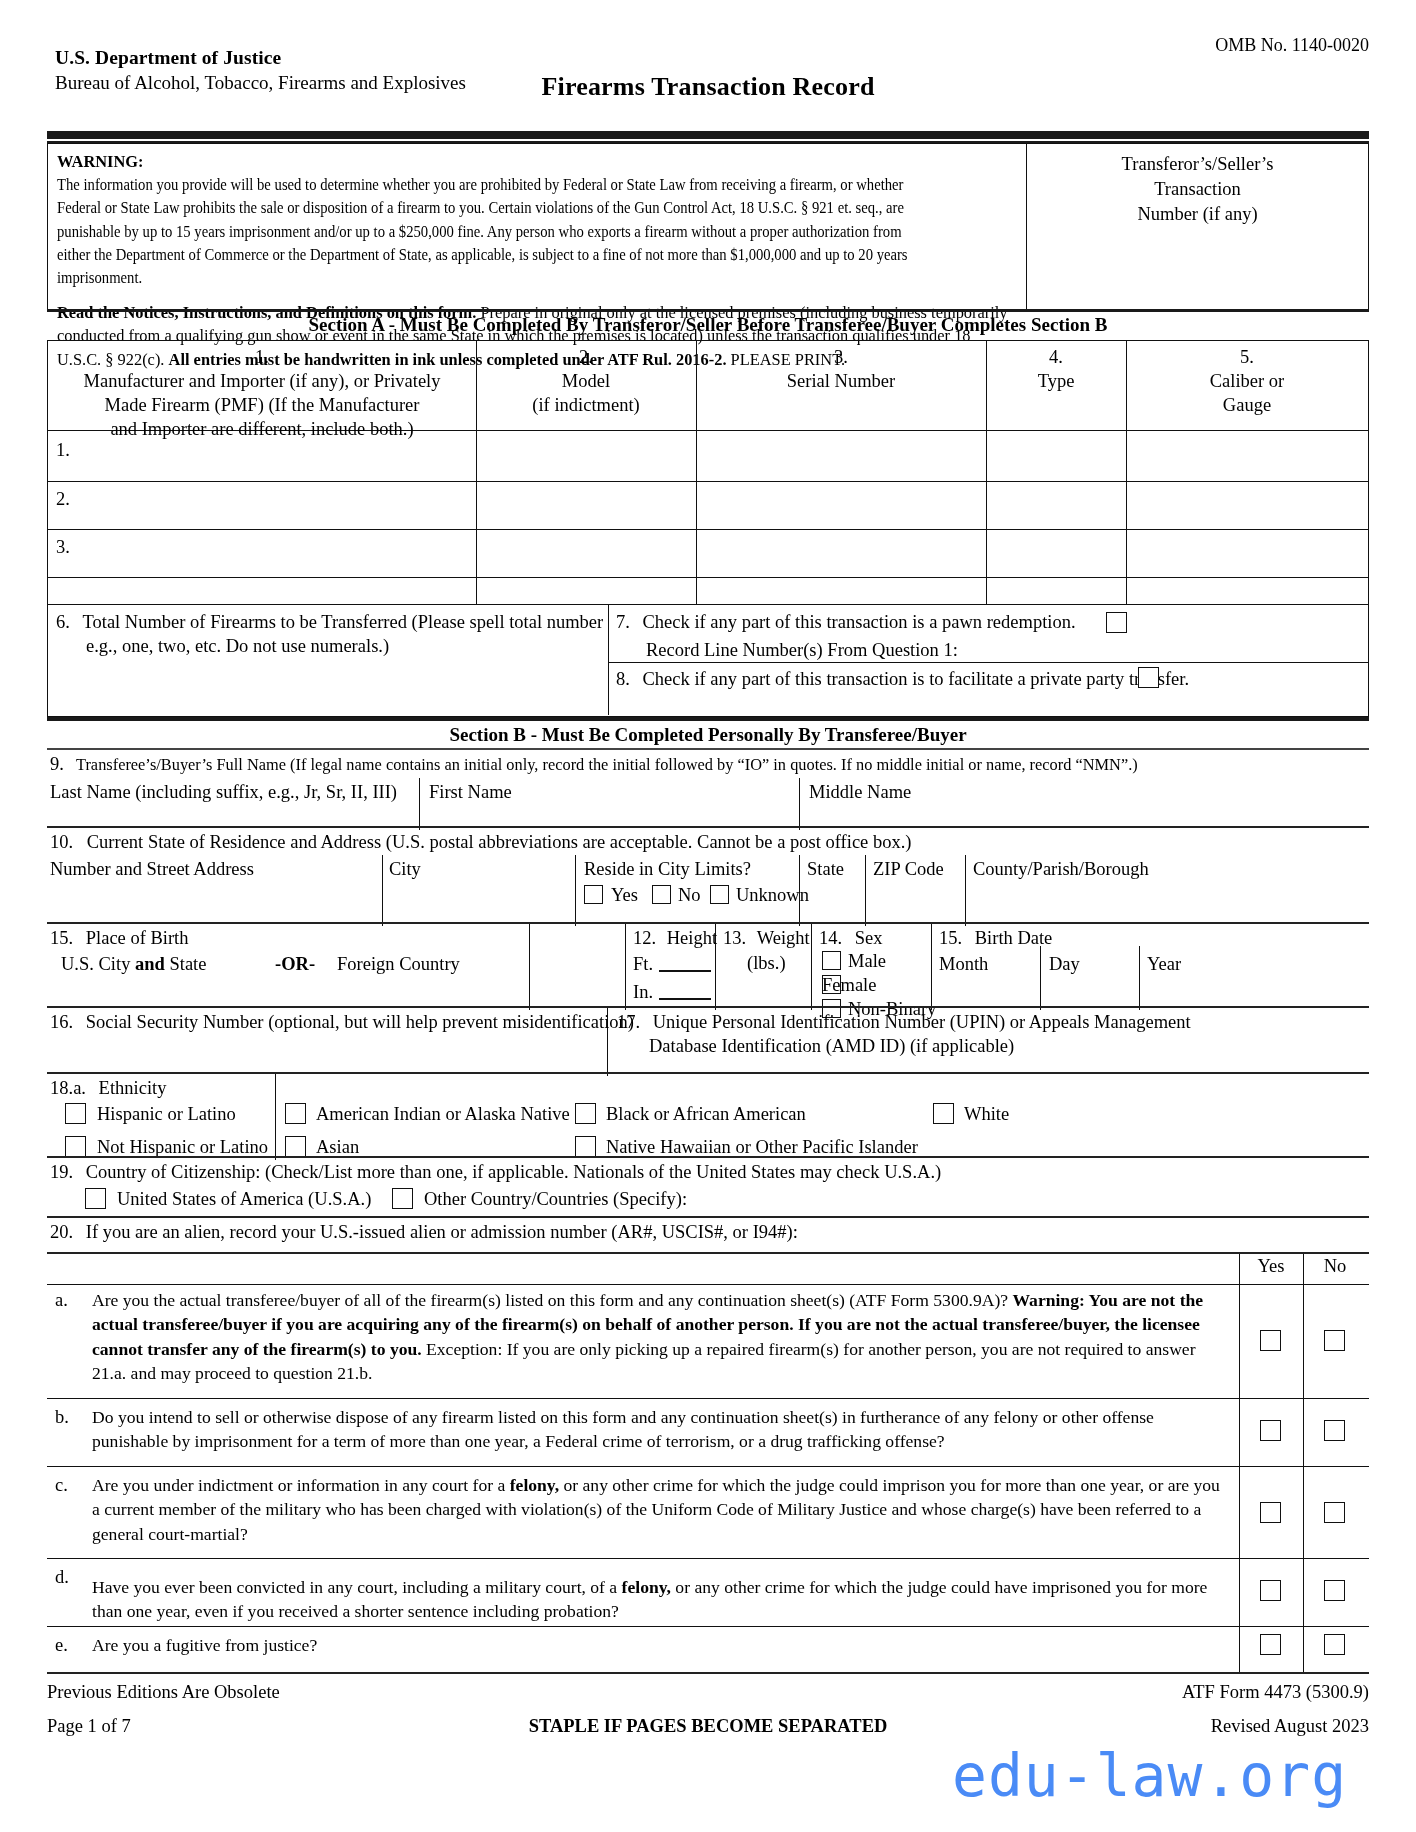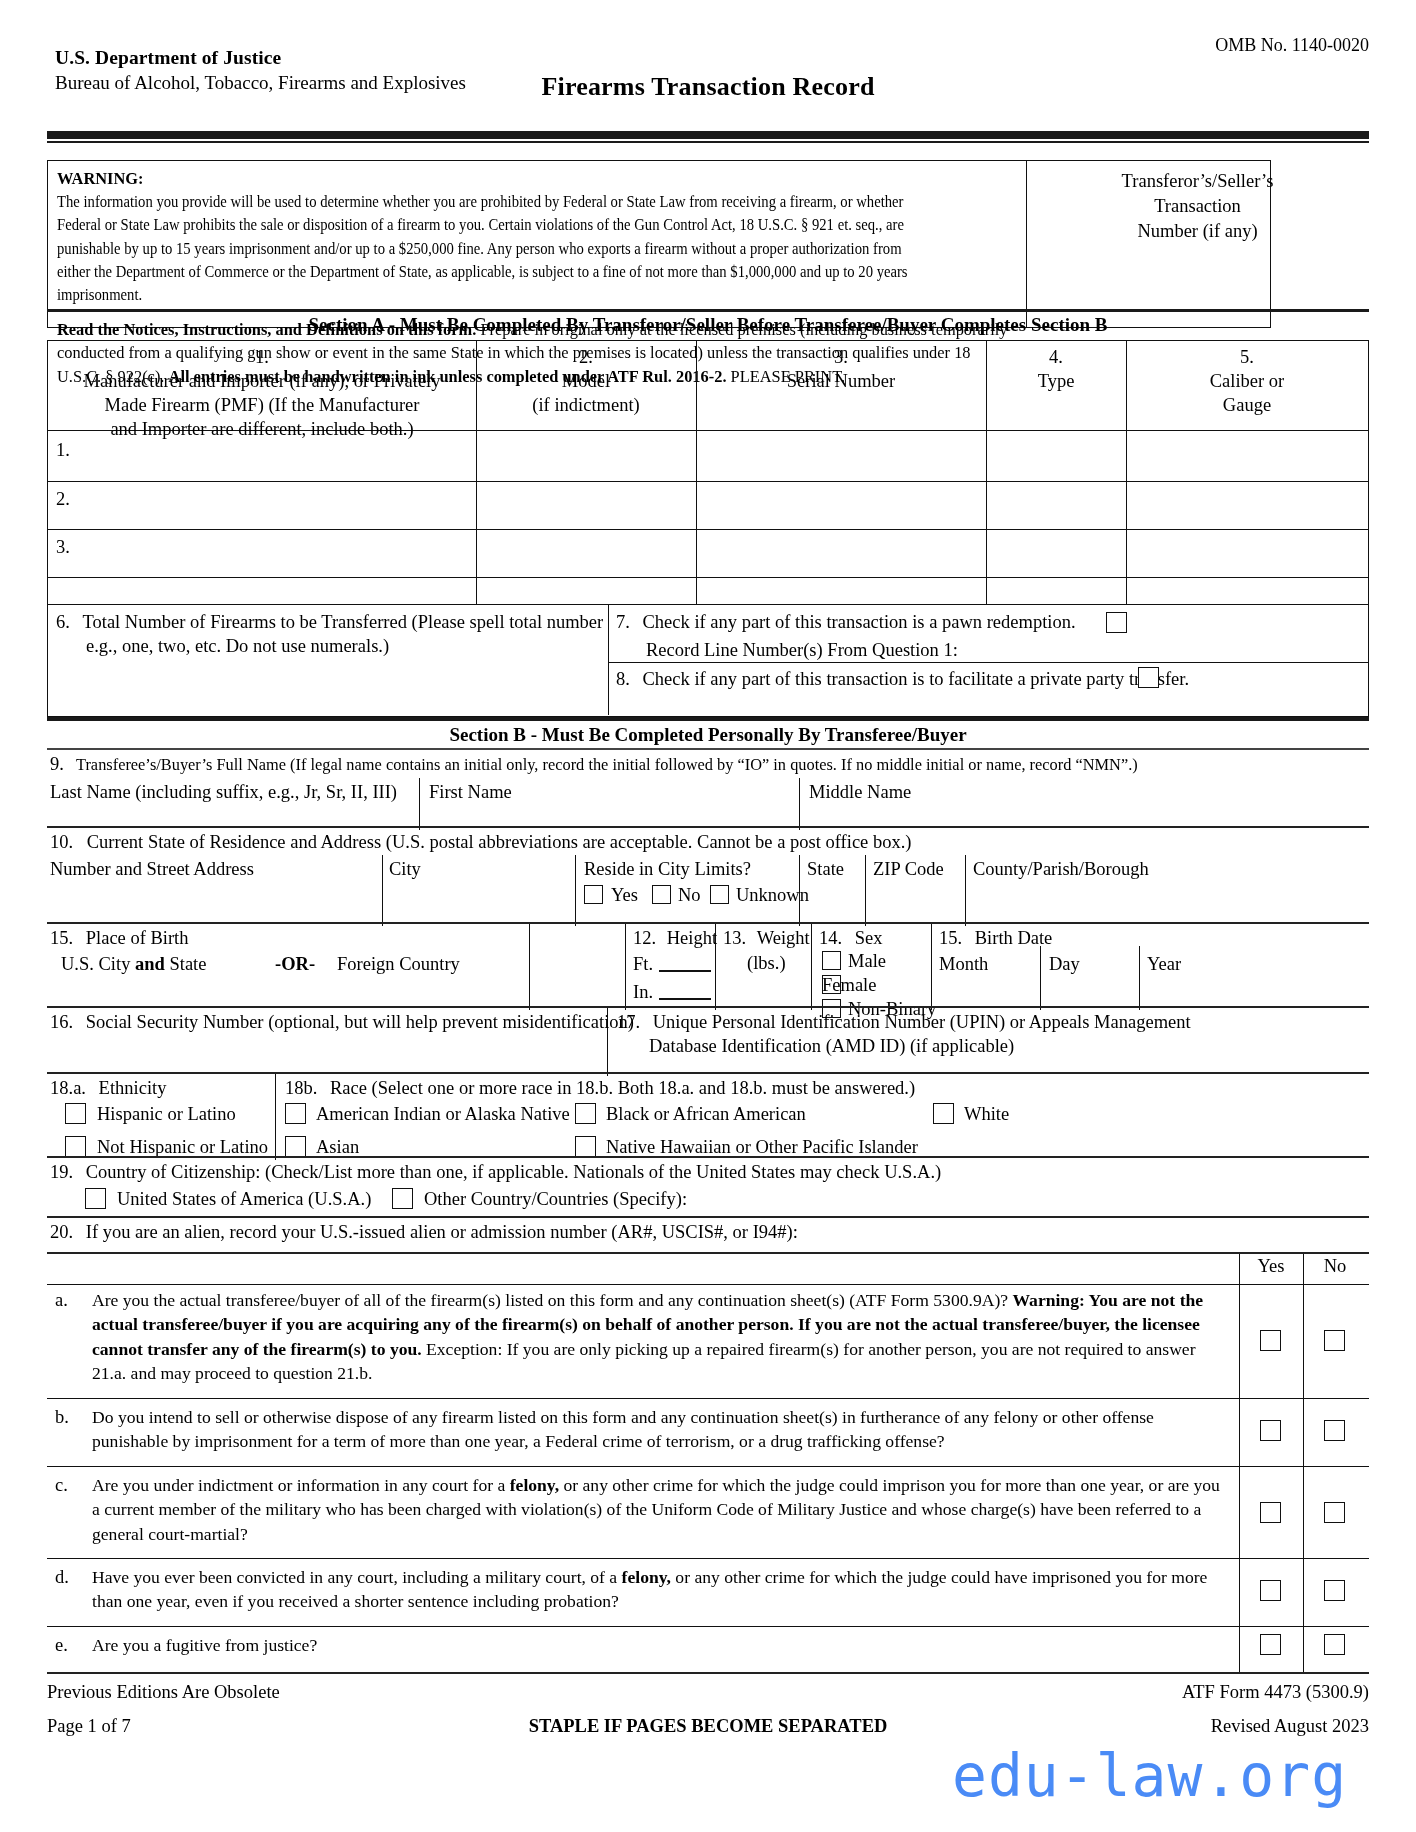--- a/index.html
+++ b/index.html
@@ -25,21 +25,21 @@
   .hdr{position:absolute;left:0;top:0;width:1416px;height:132px;}
   .dojline1{position:absolute;left:55px;top:47px;font-size:19.5px;font-weight:bold;letter-spacing:.1px;}
   .dojline2{position:absolute;left:55px;top:72px;font-size:19px;}
   .omb{position:absolute;right:47px;top:35px;font-size:18px;}
   .formtitle{position:absolute;left:0;right:0;top:72px;text-align:center;font-size:26px;font-weight:bold;letter-spacing:.2px;}
 
   
   .thickbar{position:absolute;left:47px;width:1322px;background:#1a1a1a;}
 
   
-  .warnbox{position:absolute;left:47px;top:160px;width:1224px;height:168px;border:1.4px solid #111;box-sizing:border-box;}
+  .warnbox{position:absolute;left:47px;top:143px;width:1322px;height:168px;border:1.4px solid #111;box-sizing:border-box;}
   .warnleft{position:absolute;left:0;top:0;width:978px;height:166px;box-sizing:border-box;padding:6px 10px 0 9px;}
   .warnright{position:absolute;left:978px;top:0;width:342px;height:166px;border-left:1.4px solid #111;box-sizing:border-box;text-align:center;padding-top:8px;}
   .warnright div{font-size:18.5px;line-height:25px;}
   .wtext{font-size:16.4px;line-height:23.2px;text-align:left;}
   .wtext .n{display:inline-block;transform:scaleX(0.9);transform-origin:left center;}
   .para2{margin-top:12px;}
 
   
   .secbar{position:absolute;left:47px;width:1322px;text-align:center;font-weight:bold;font-size:19px;}
 
@@ -293,24 +293,20 @@
     <div class="lbl" style="position:absolute;left:602px;top:26px;">Database Identification (AMD ID) (if applicable)</div>
   </div>
   <div class="thickbar" style="top:1072px;height:1.6px;background:#222;"></div>
 
   <div class="fbox" style="left:47px;top:1074px;width:1322px;height:86px;border:none;">
     <div class="sepv" style="left:228px;top:0;height:86px;"></div>
     <div class="lbl" style="position:absolute;left:3px;top:2px;">
       <span>18.a.</span>
       <span style="margin-left:8px;">Ethnicity</span>
     </div>
-    <div class="lbl" style="position:absolute;left:238px;top:2px;">
-      <span>18b.</span>
-      <span style="margin-left:8px;">Race (Select one or more race in 18.b.  Both 18.a. and 18.b. must be answered.)</span>
-    </div>
 
     <span class="cbox" style="position:absolute;left:18px;top:29px;"></span>
     <span class="lbl" style="position:absolute;left:50px;top:28px;">Hispanic or Latino</span>
     <span class="cbox" style="position:absolute;left:18px;top:62px;"></span>
     <span class="lbl" style="position:absolute;left:50px;top:61px;">Not Hispanic or Latino</span>
 
     <span class="cbox" style="position:absolute;left:238px;top:29px;"></span>
     <span class="lbl" style="position:absolute;left:269px;top:28px;">American Indian or Alaska Native</span>
     <span class="cbox" style="position:absolute;left:238px;top:62px;"></span>
     <span class="lbl" style="position:absolute;left:269px;top:61px;">Asian</span>
@@ -384,21 +380,21 @@
     </div>
     <span class="cbox" style="position:absolute;left:1213px;top:32px;"></span>
     <span class="cbox" style="position:absolute;left:1277px;top:32px;"></span>
   </div>
   <div class="sep" style="left:47px;top:1558px;width:1322px;"></div>
 
   <div class="fbox" style="left:47px;top:1562px;width:1322px;height:64px;border:none;">
     <div class="sepv" style="left:1192px;top:-4px;height:68px;"></div>
     <div class="sepv" style="left:1256px;top:-4px;height:68px;"></div>
     <div class="lbl" style="position:absolute;left:8px;top:3px;">d.</div>
-    <div class="q21txt" style="position:absolute;left:45px;top:3px;width:1130px;">
+    <div class="q21txt" style="position:absolute;left:45px;top:13px;width:1130px;">
       <span>Have you ever been convicted in any court, including a military court, of a </span><span class="b">felony,</span><span> or any other crime for which the judge could have imprisoned you for more than one year, even if you received a shorter sentence including probation?</span>
     </div>
     <span class="cbox" style="position:absolute;left:1213px;top:18px;"></span>
     <span class="cbox" style="position:absolute;left:1277px;top:18px;"></span>
   </div>
   <div class="sep" style="left:47px;top:1626px;width:1322px;"></div>
 
   <div class="fbox" style="left:47px;top:1630px;width:1322px;height:42px;border:none;">
     <div class="sepv" style="left:1192px;top:-4px;height:46px;"></div>
     <div class="sepv" style="left:1256px;top:-4px;height:46px;"></div>

